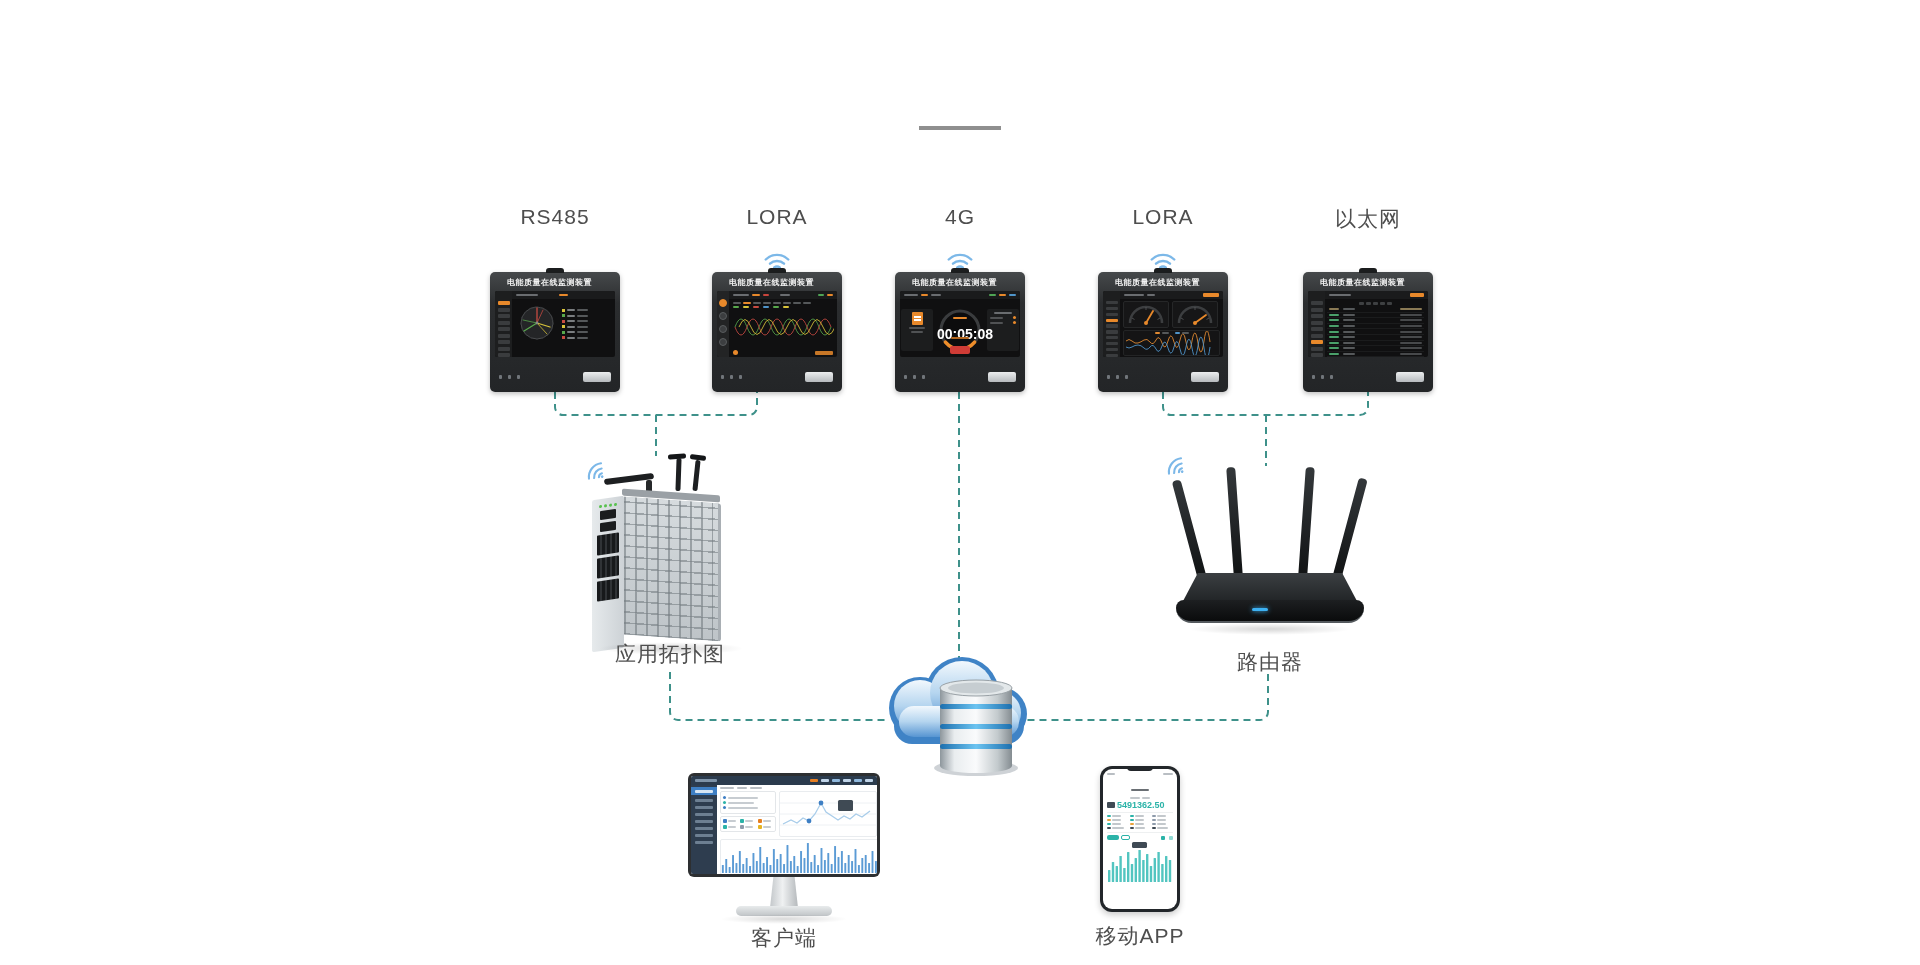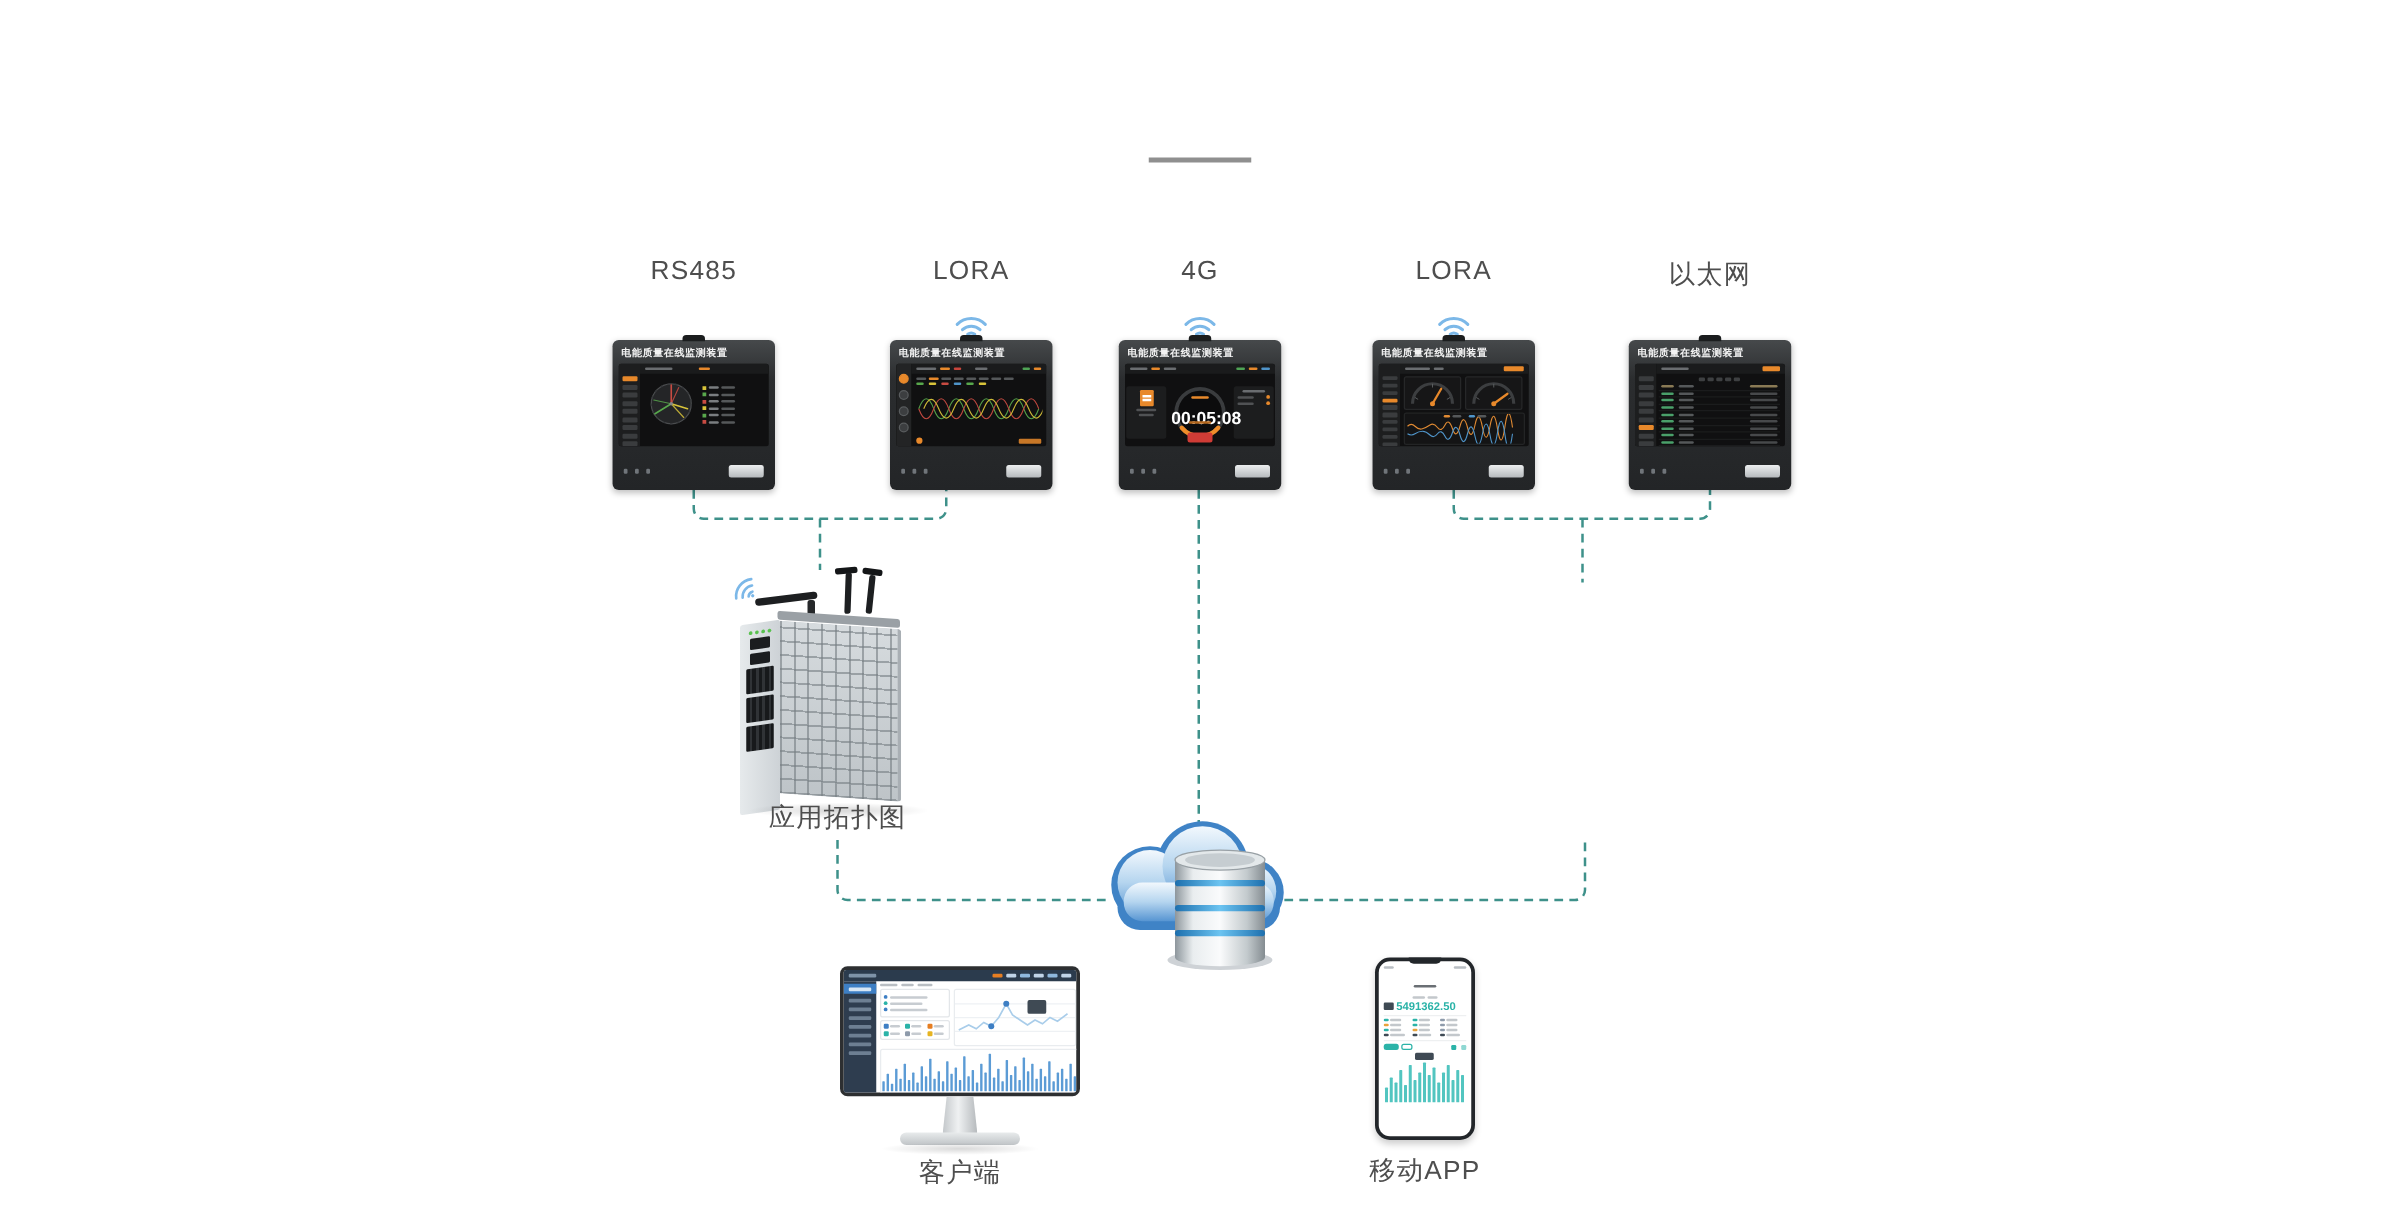--- a/index.html
+++ b/index.html
@@ -21,21 +21,21 @@
   .dev-label{font-size:21px;color:#4e4e4e;text-align:center;height:26px;letter-spacing:1px;}
   .dev-wifi-slot{height:36px;display:flex;align-items:flex-end;justify-content:center;margin-top:5px;}
   .wifi{display:block;}
   .hidden-wifi{visibility:hidden;}
 
   .device{position:relative;width:130px;height:120px;margin-top:0;
           background:linear-gradient(180deg,#46494b,#2b2d2f 26%,#232527);
           border-radius:5px;box-shadow:0 2px 5px rgba(0,0,0,.25);}
   .dev-notch{position:absolute;top:-4px;left:50%;transform:translateX(-50%);
              width:18px;height:5px;background:#1b1d1e;border-radius:3px 3px 0 0;}
-  .dev-header{padding:5px 7px 3px;font-size:8px;font-weight:bold;color:#f2f2f2;
+  .dev-header{padding:5px 17px 3px;font-size:8px;font-weight:bold;color:#f2f2f2;
               letter-spacing:.5px;white-space:nowrap;overflow:hidden;}
   .dev-screen{position:relative;margin:0 5px;height:66px;background:#101011;
               border-radius:2px;overflow:hidden;display:flex;}
   .dev-bottom{position:absolute;bottom:0;left:0;right:0;height:30px;
               display:flex;align-items:center;justify-content:space-between;padding:0 9px;}
   .dev-leds{display:flex;gap:6px;}
   .dev-leds i{width:3px;height:4px;background:#70757a;border-radius:1px;}
   .dev-brand{width:28px;height:10px;border-radius:2px;
              background:linear-gradient(180deg,#eceeef,#b6babd);}
   .sc-top{position:absolute;top:0;left:0;right:0;height:8px;background:#1a1b1c;
@@ -158,21 +158,21 @@
             border-radius:8px 8px 16px 16px;border-bottom:2px solid #54595d;}
   .rt-led{position:absolute;left:92px;top:153px;width:16px;height:3px;background:#3db1f2;
           border-radius:2px;box-shadow:0 0 5px #3db1f2;}
   .rt-shadow{position:absolute;left:28px;top:168px;width:164px;height:12px;
              background:radial-gradient(ellipse at center, rgba(0,0,0,.16), rgba(0,0,0,0) 70%);}
 
   
   .cloud-group{position:absolute;left:870px;top:648px;width:175px;height:130px;}
 
   
-  .monitor-group{position:absolute;left:668px;top:770px;width:200px;height:190px;}
+  .monitor-group{position:absolute;left:684px;top:770px;width:200px;height:190px;}
   .mon-bezel{position:absolute;left:4px;top:3px;width:192px;height:104px;background:#2d2f31;
              border-radius:6px;padding:3px;box-sizing:border-box;}
   .mon-screen{width:100%;height:100%;background:#fff;border-radius:2px;overflow:hidden;
               display:flex;flex-direction:column;}
   .ms-top{height:9px;background:#2b3b4d;display:flex;align-items:center;
           justify-content:space-between;padding:0 4px;flex:none;}
   .ms-top .logo{width:22px;height:3px;background:#7e93a8;border-radius:1px;}
   .ms-top .mitems{display:flex;gap:3px;}
   .ms-top .mitems i{width:8px;height:3px;border-radius:1px;}
   .ms-body{flex:1;display:flex;}
@@ -704,20 +704,39 @@
       <div class="gw-port"></div>
       <div class="gw-port"></div>
       <div class="gw-term"></div>
       <div class="gw-term"></div>
       <div class="gw-term"></div>
     </div>
     <div class="gw-shadow"></div>
     <div class="node-label gw-label">应用拓扑图</div>
   </div>
 
+  <div class="router-group">
+    <svg class="rt-wifi" width="26" height="22" viewBox="0 0 32 26">
+        <g fill="none" stroke="#7cb8e8" stroke-width="2.6" stroke-linecap="round">
+          <path d="M4,13 a17,17 0 0 1 24,0"></path>
+          <path d="M8.5,17.5 a11,11 0 0 1 15,0"></path>
+          <path d="M13,21.5 a5,5 0 0 1 6,0"></path>
+        </g>
+        <circle cx="16" cy="24.2" r="1.6" fill="#7cb8e8"></circle>
+      </svg>
+    <div class="rt-ant" style="left:38px;top:22px;height:102px;transform:rotate(-15deg)"></div>
+    <div class="rt-ant" style="left:74px;top:12px;height:112px;transform:rotate(-4deg)"></div>
+    <div class="rt-ant" style="left:138px;top:12px;height:112px;transform:rotate(4deg)"></div>
+    <div class="rt-ant" style="left:172px;top:20px;height:104px;transform:rotate(15deg)"></div>
+    <div class="rt-top"></div>
+    <div class="rt-front"></div>
+    <div class="rt-led"></div>
+    <div class="rt-shadow"></div>
+    <div class="node-label rt-label">路由器</div>
+  </div>
 
   <div class="cloud-group">
     <svg width="175" height="130" viewBox="0 0 175 130">
       <defs>
         <linearGradient id="cg" x1="0" y1="0" x2="0" y2="1">
           <stop offset="0" stop-color="#f2f8fd"></stop>
             <stop offset=".5" stop-color="#b5d5ef"></stop>
             <stop offset="1" stop-color="#5795d2"></stop>
         </linearGradient>
         <linearGradient id="sil" x1="0" y1="0" x2="1" y2="0">

